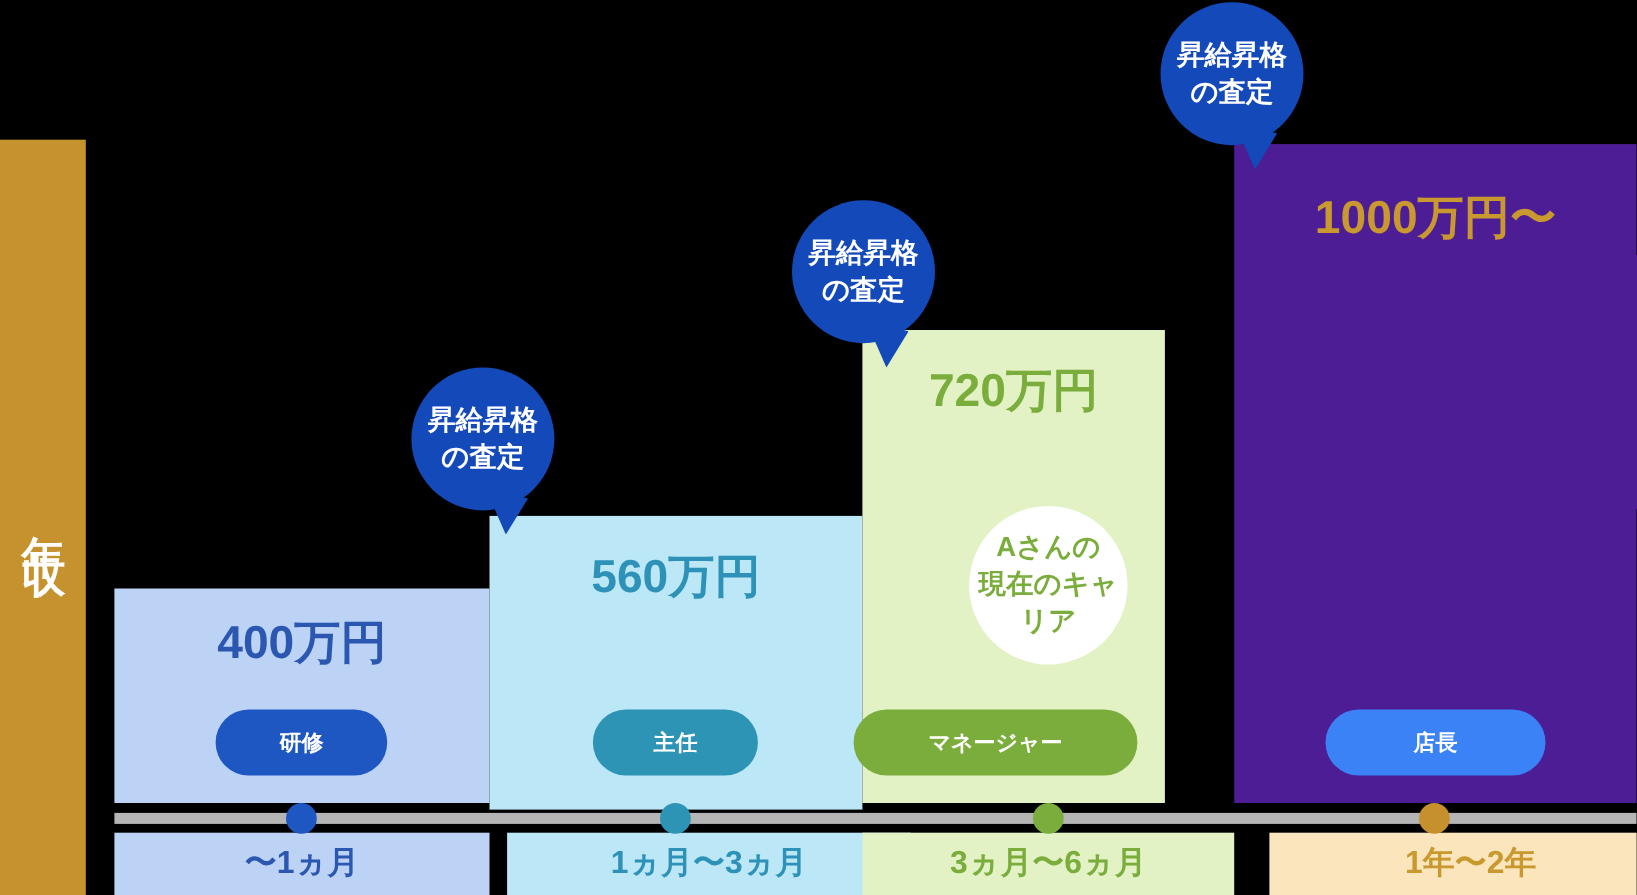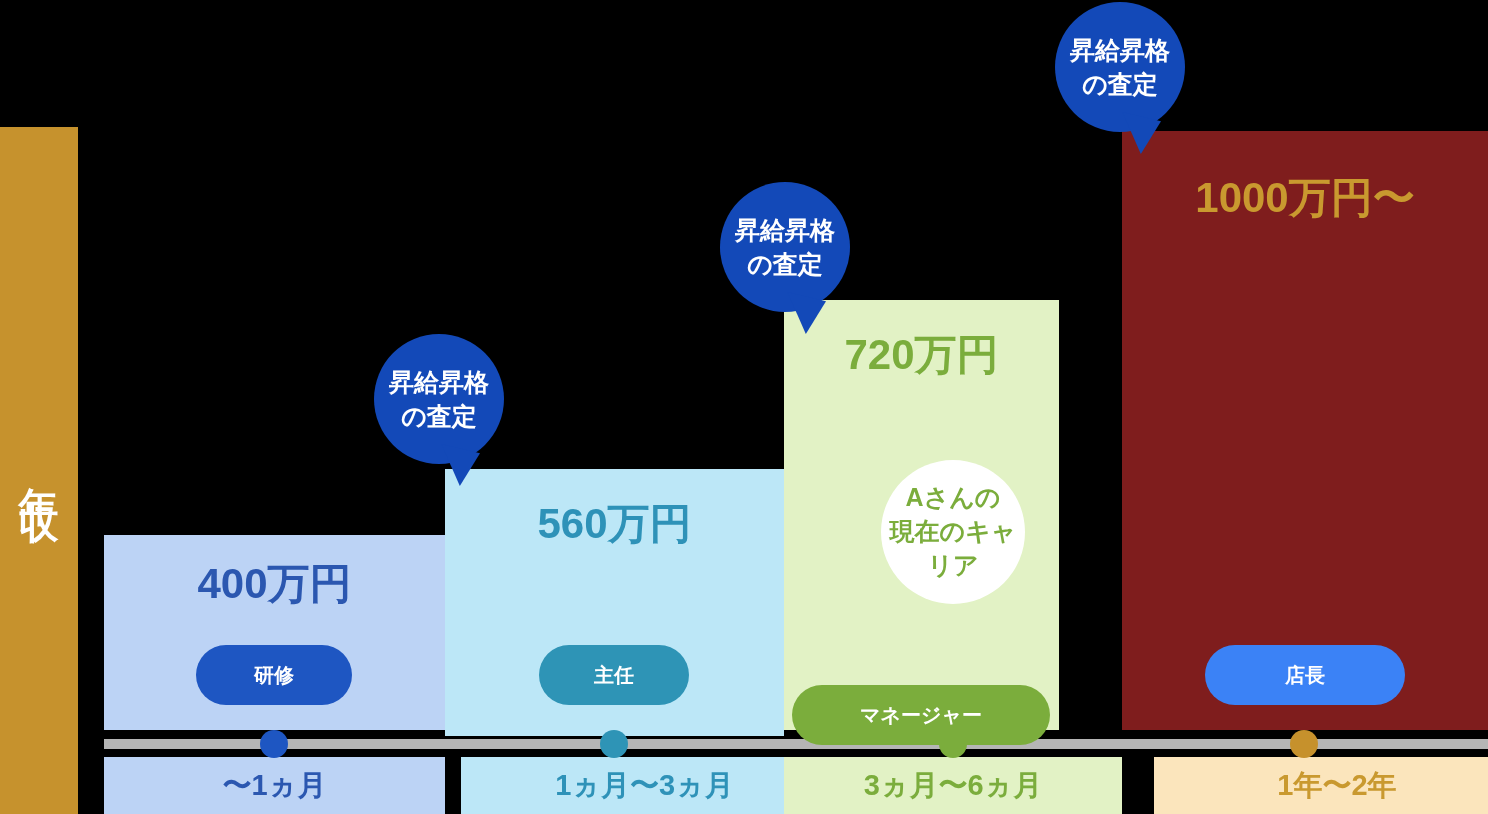--- a/index.html
+++ b/index.html
@@ -21,21 +21,21 @@
   .value{font-size:42px;line-height:1;white-space:nowrap;}
   .s1 .value{margin-top:28px;}
   .s2 .value{margin-top:34px;}
   .s3 .value{margin-top:34px;}
   .s4 .value{margin-top:46px;}
   
   .pill{position:absolute;top:645px;height:60px;border-radius:30px;color:#fff;
     display:flex;align-items:center;justify-content:center;font-size:20px;white-space:nowrap;z-index:3;}
   .pill.p1{left:196px;width:156px;}
   .pill.p2{left:539px;width:150px;}
-  .pill.p3{left:792px;width:258px;margin-top:40px;}
+  .pill.p3{left:776px;width:258px;}
   .pill.p4{left:1205px;width:200px;}
   
   .marker-circle{position:absolute;left:881px;top:460px;width:144px;height:144px;border-radius:50%;
     background:#fff;display:flex;flex-direction:column;align-items:center;justify-content:center;
     font-size:25px;line-height:1.35;z-index:2;text-align:center;}
   
   .timeline{position:absolute;left:104px;top:739px;width:1384px;height:10px;}
   .dot{position:absolute;top:730px;width:28px;height:28px;border-radius:50%;z-index:2;}
   .dot.d1{left:260px;} .dot.d2{left:600px;} .dot.d3{left:939px;} .dot.d4{left:1290px;}
   
@@ -66,21 +66,21 @@
 
   <div class="bar s1" style="background: rgb(188, 211, 245);">
     <div class="value" style="color: rgb(43, 87, 176);">400万円</div>
   </div>
   <div class="bar s2" style="background: rgb(188, 231, 247);">
     <div class="value" style="color: rgb(46, 146, 184);">560万円</div>
   </div>
   <div class="bar s3" style="background: rgb(226, 242, 197);">
     <div class="value" style="color: rgb(123, 173, 60);">720万円</div>
   </div>
-  <div class="bar s4" style="background: #7f1d1d; text-align: center;">
+  <div class="bar s4" style="background: #4c1d95; text-align: center;">
     <div class="value" style="color: rgb(201, 153, 47);">1000万円〜</div>
   </div>
 
   <div class="marker-circle" style="background: rgb(255, 255, 255); color: rgb(123, 173, 60);">
     <span>Aさんの</span>
     <span>現在のキャリア</span>
   </div>
 
   <div class="pill p1" style="background: rgb(30, 86, 194);">
     <span>研修</span>

